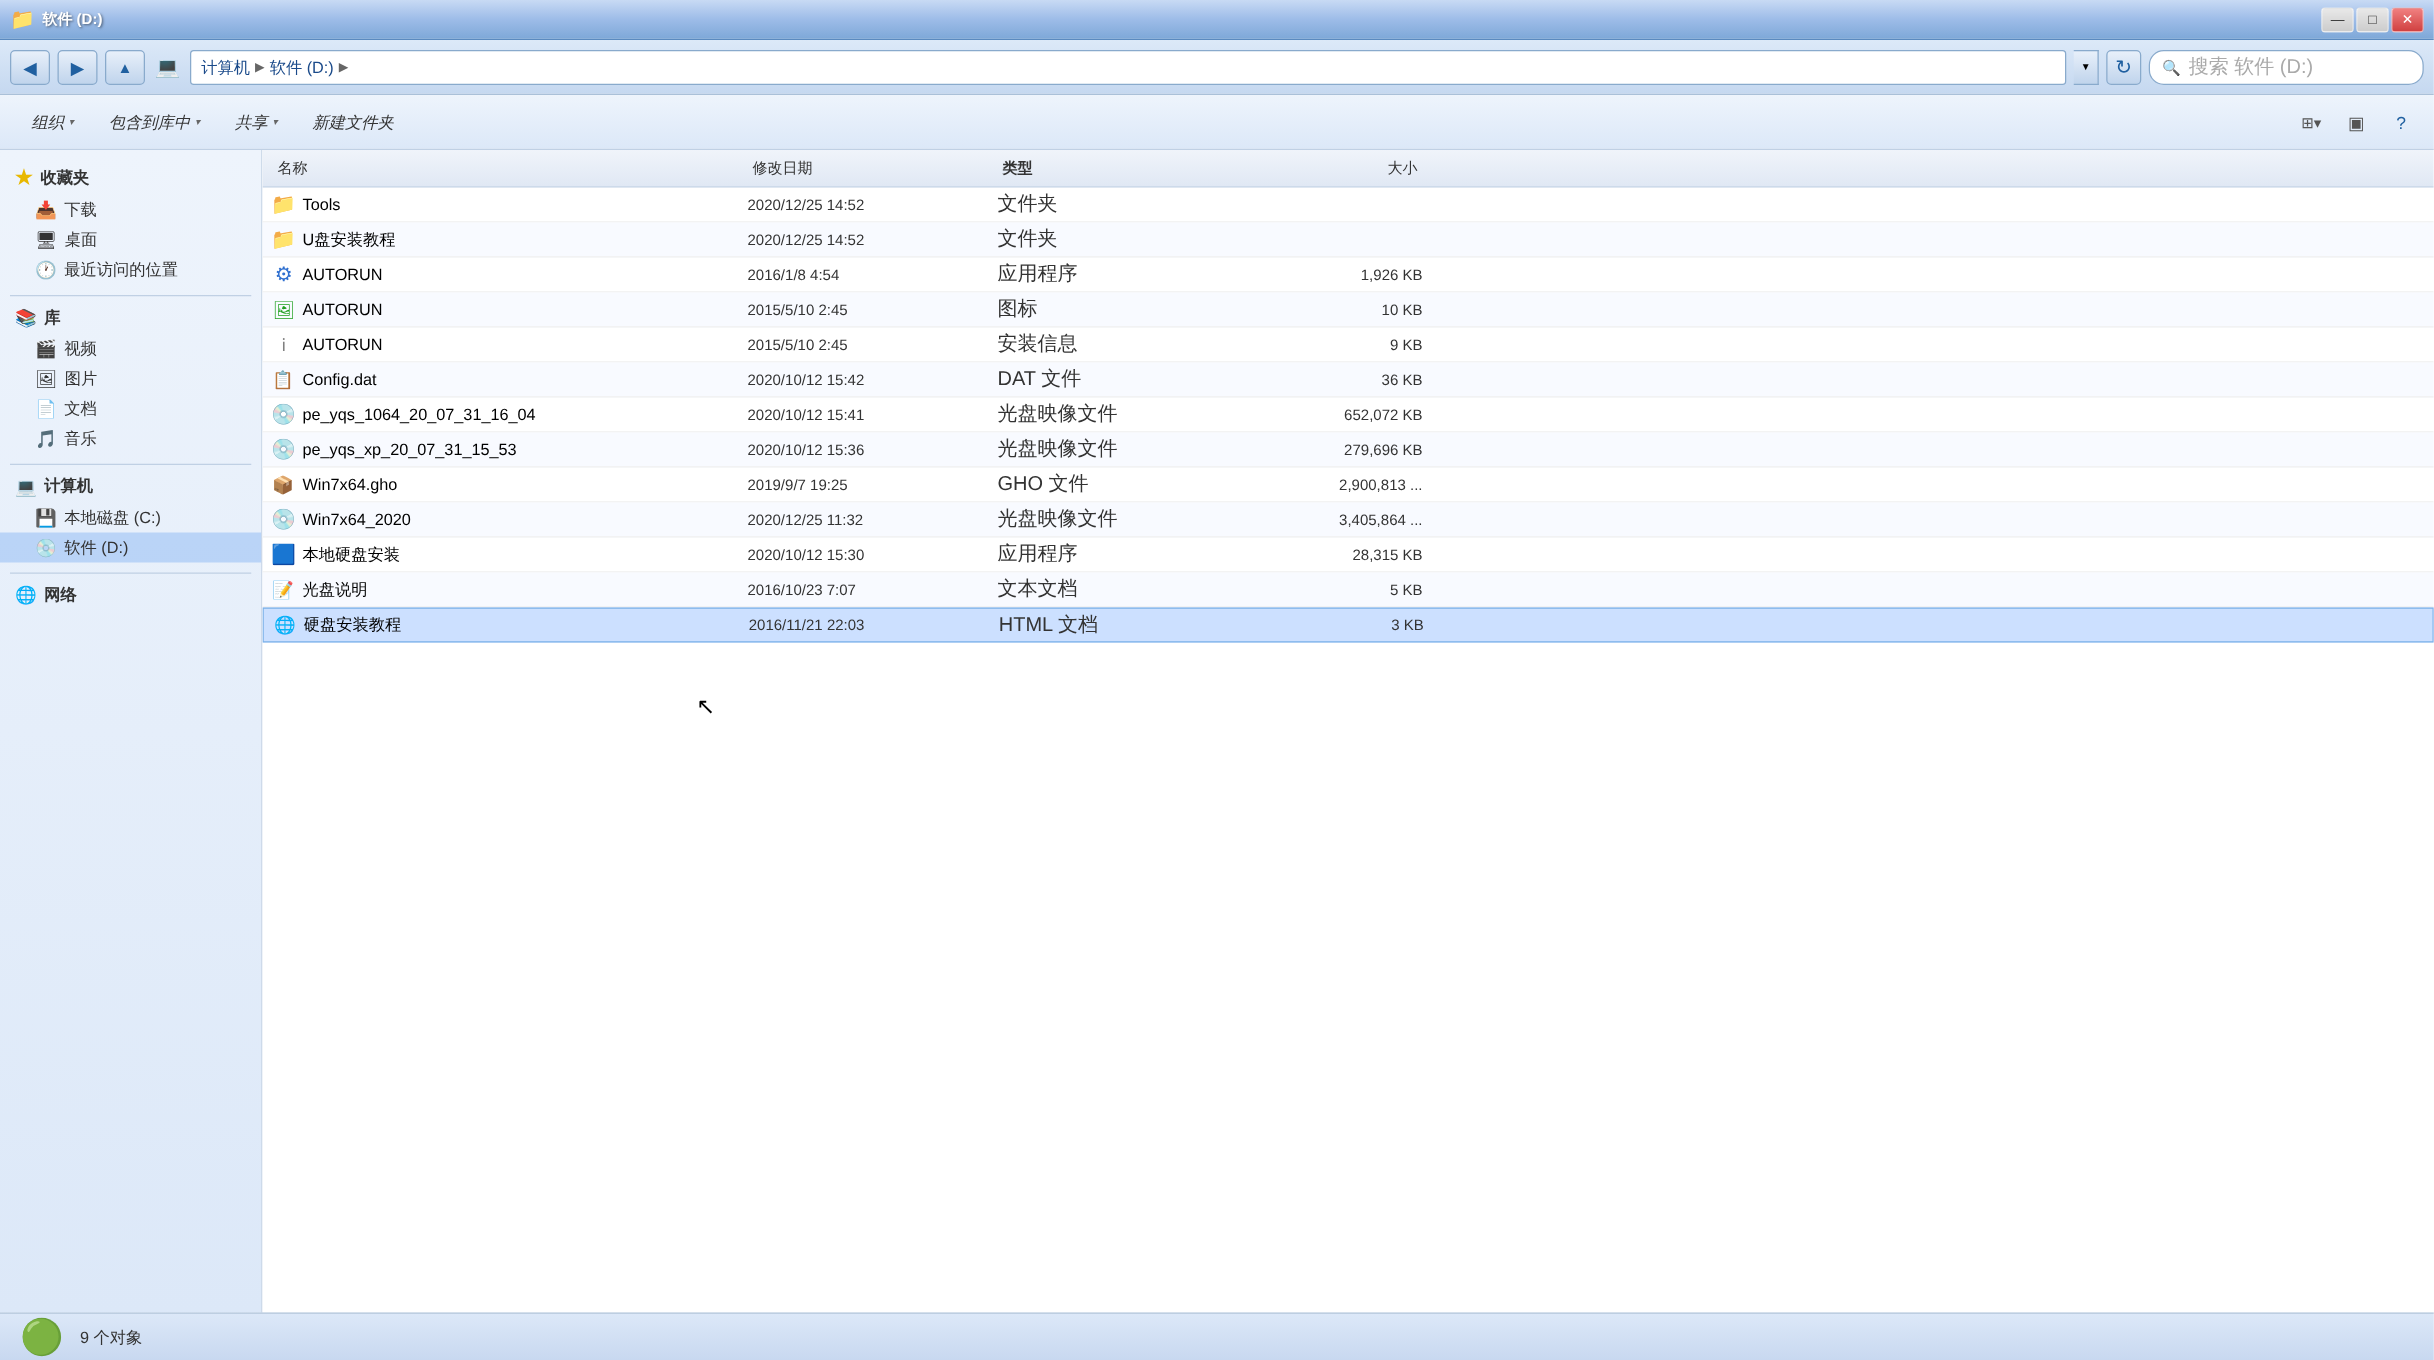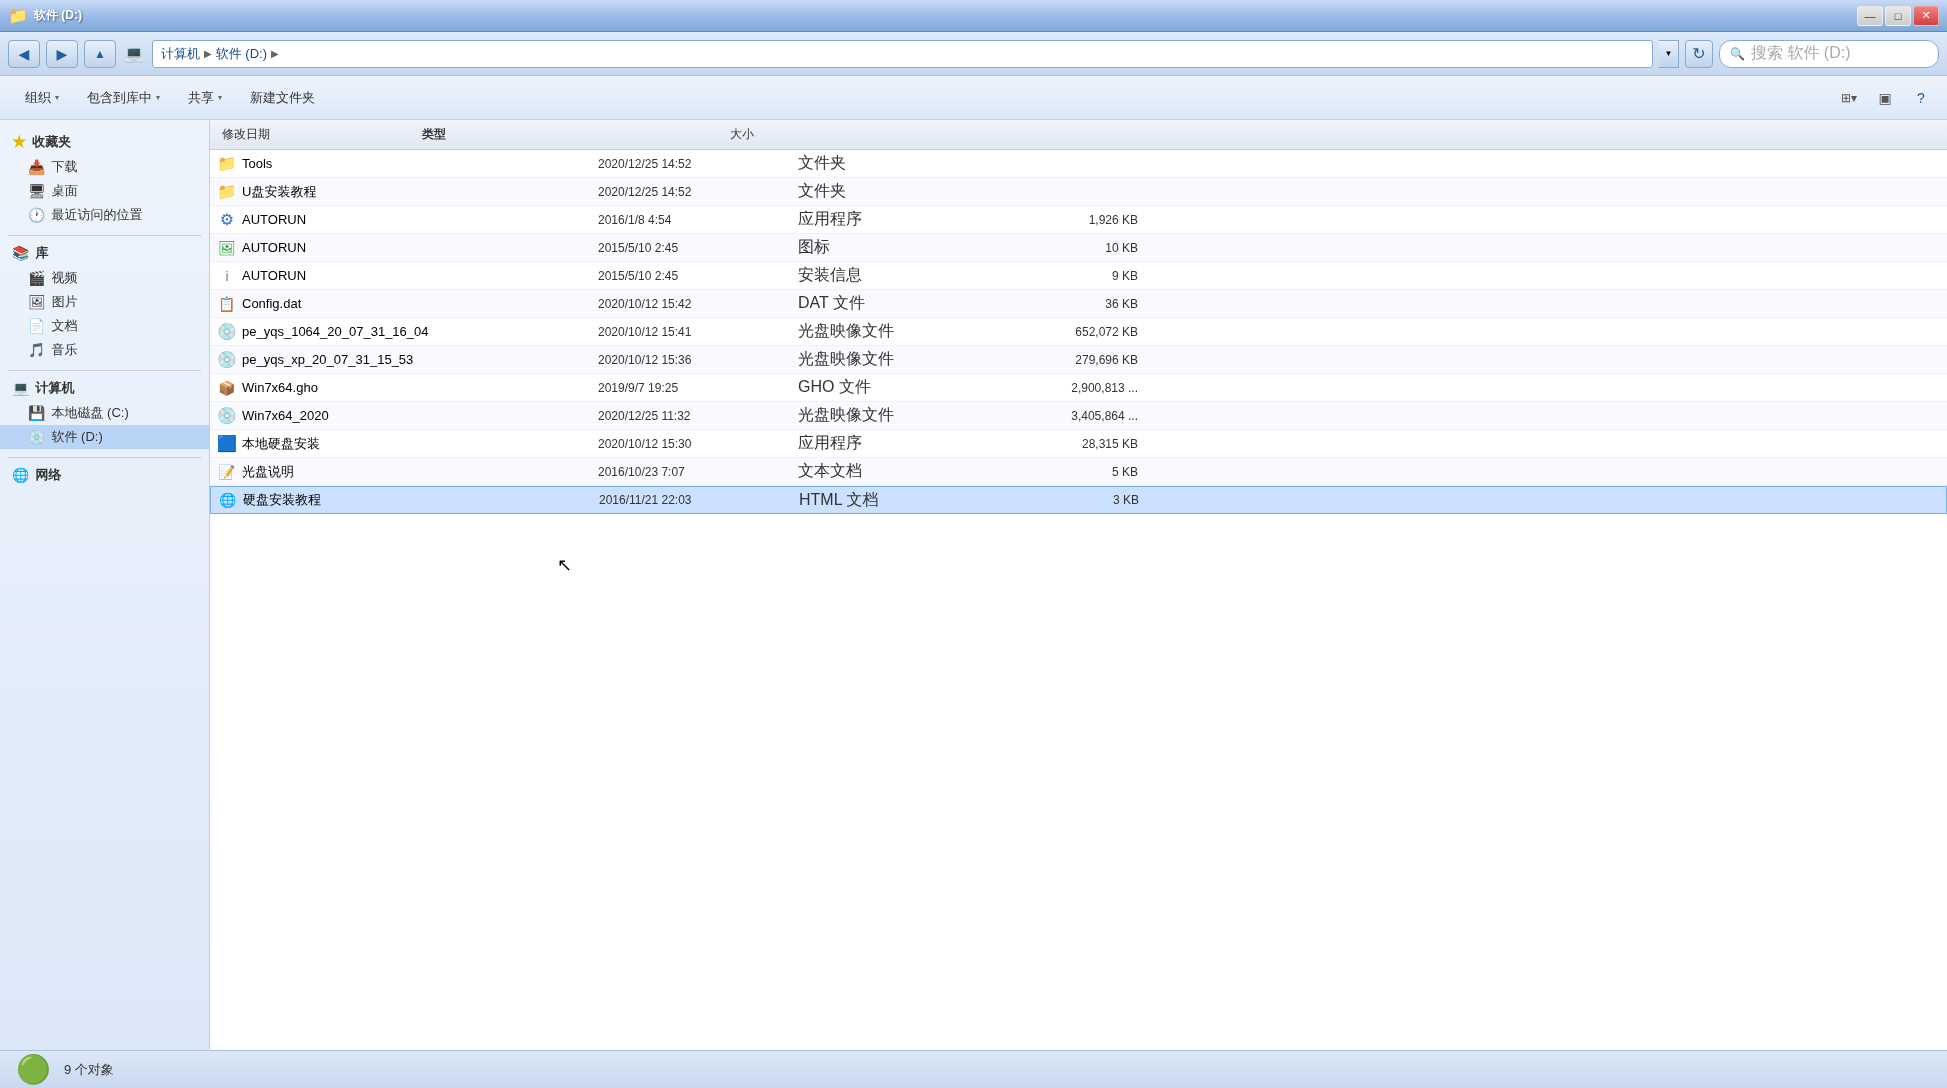--- a/index.html
+++ b/index.html
@@ -133,20 +133,21 @@
       padding: 0 12px;
       border: 1px solid transparent;
       border-radius: 3px;
       background: transparent;
       cursor: pointer;
       display: flex;
       align-items: center;
       gap: 4px;
       font-size: 13px;
       color: #333;
+      font-style: italic;
     }
     .toolbar-btn .dropdown-arrow { font-size: 8px; color: #666; }
     .toolbar-spacer { flex: 1; }
     .toolbar-right {
       display: flex;
       align-items: center;
       gap: 8px;
     }
     .view-btn {
       width: 28px;
@@ -436,20 +437,23 @@
           <span class="folder-icon">🌐</span>
           <span>网络</span>
         </div>
       </div>
 
     </div>
 
     <div class="file-list-area">
 
       <div class="file-list-header">
+        <div class="col-header col-name">
+          <span>名称</span>
+        </div>
         <div class="col-header col-date">
           <span>修改日期</span>
         </div>
         <div class="col-header col-type">
           <span>类型</span>
         </div>
         <div class="col-header col-size">
           <span>大小</span>
         </div>
       </div>

